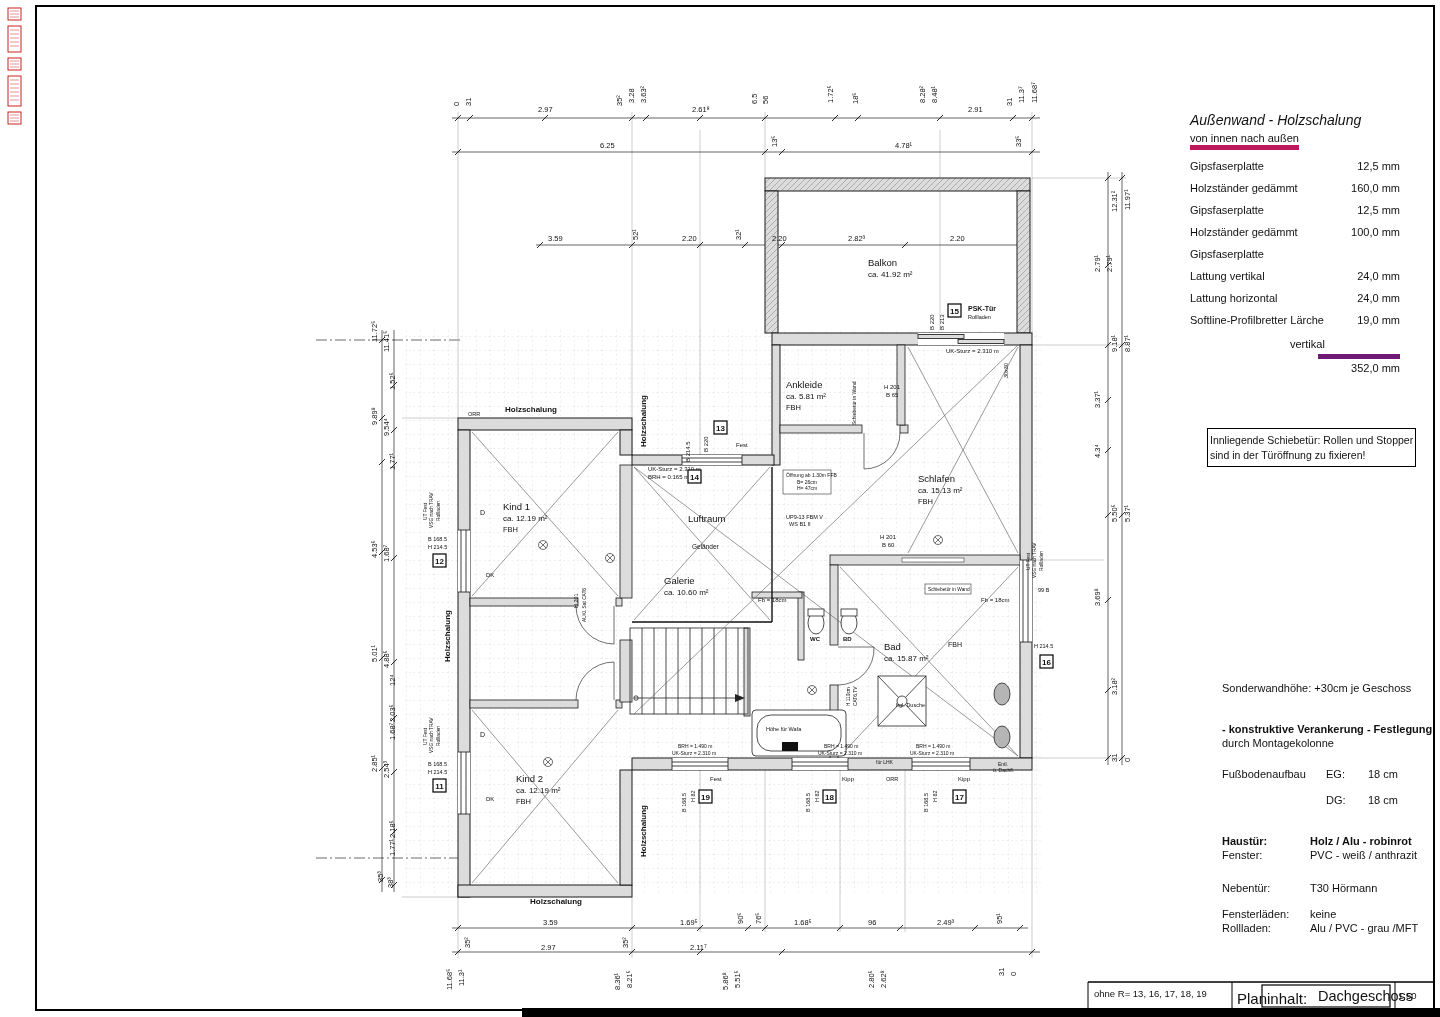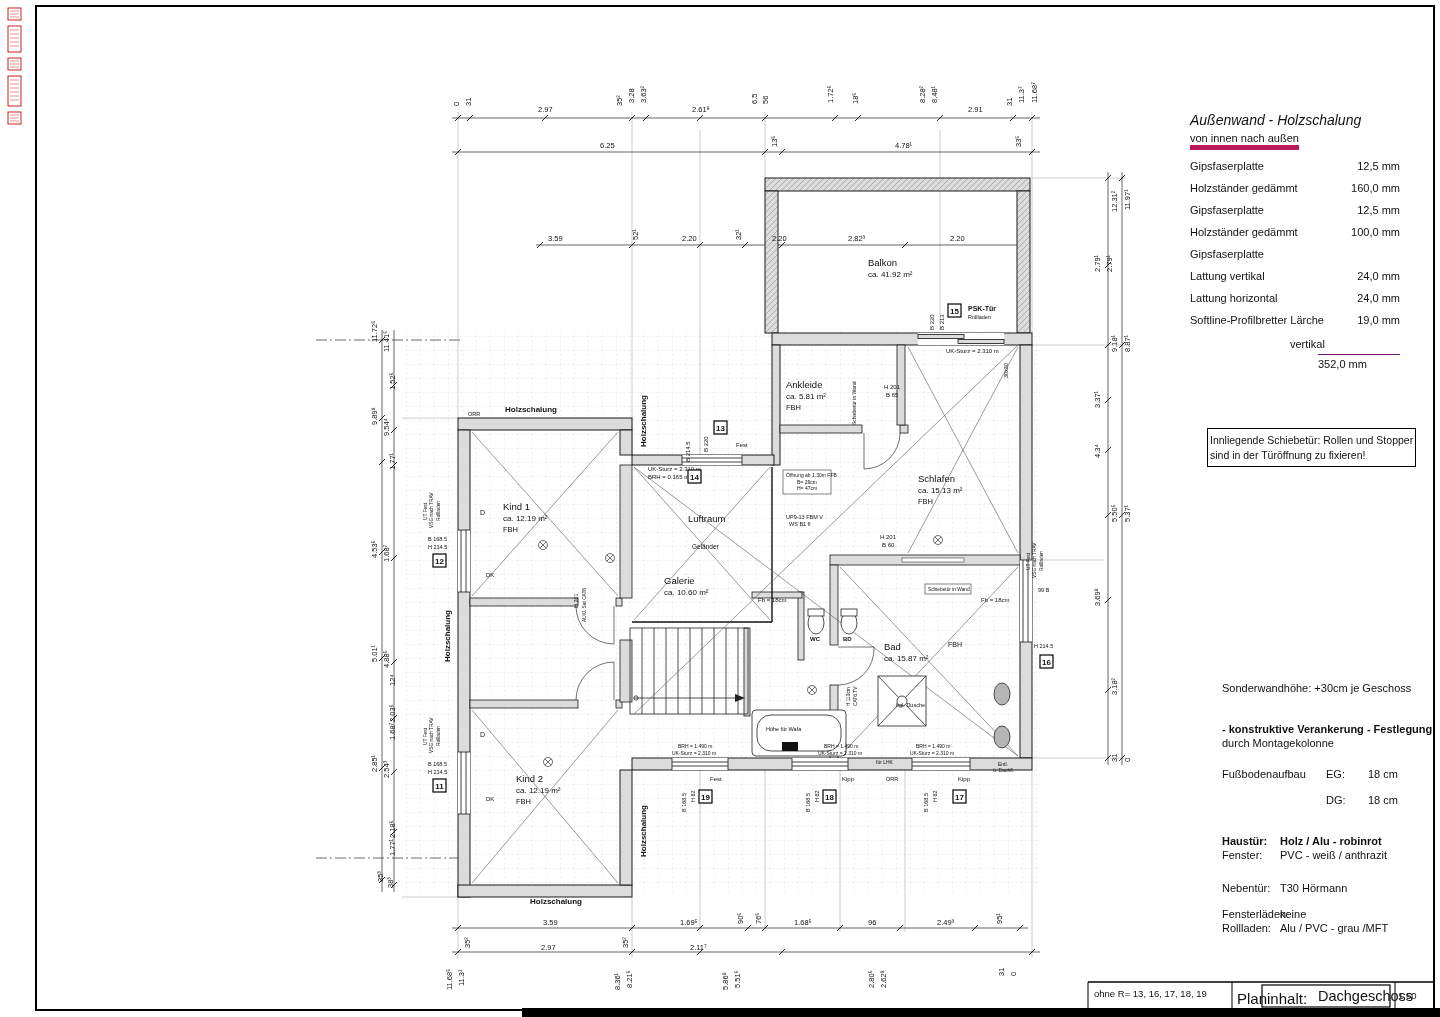--- a/index.html
+++ b/index.html
@@ -7,33 +7,33 @@
   #plan-svg{position:absolute;left:0;top:0;width:1440px;height:1017px;}
   #plan-svg text{font-family:"Liberation Sans",sans-serif;fill:#111;}
 
   .legend{position:absolute;left:1190px;top:112px;width:210px;}
   .legend-title{font-size:14px;font-style:italic;}
   .legend-subtitle{font-size:11px;margin-top:4px;display:inline-block;border-bottom:5px solid #be185d;padding-bottom:1px;}
   .legend-rows{margin-top:8px;}
   .lrow{display:flex;justify-content:space-between;font-size:11px;margin-top:10px;}
   .lrow.indent{justify-content:flex-start;padding-left:100px;margin-top:12px;}
   .legend-total{display:flex;justify-content:flex-end;margin-top:4px;font-size:11px;}
-  .legend-total span{border-top:1px solid #701a75;padding-top:3px;width:82px;}
+  .legend-total span{border-top:5px solid #701a75;padding-top:3px;width:82px;text-align:right;}
 
   .notebox{position:absolute;left:1207px;top:428px;border:1px solid #000;padding:4px 2px;font-size:10.5px;line-height:1.4;white-space:nowrap;}
 
   .infoblock{position:absolute;left:1222px;top:682px;font-size:11px;line-height:1.25;}
   .iline{white-space:nowrap;}
   .mt{margin-top:27px;font-weight:bold;}
   .mt2{margin-top:18px;gap:12px;}
   .mt3{margin-top:20px;}
   .mt4{margin-top:12px;}
   .itable{display:grid;grid-template-columns:92px 30px auto;width:max-content;}
   .ipair{white-space:nowrap;}
-  .ik{display:inline-block;width:58px;}
+  .ik{display:inline-block;width:88px;}
 
   .tb-note{position:absolute;left:1094px;top:988px;font-size:9.5px;}
   .tb-label{position:absolute;left:1237px;top:990px;font-size:15px;}
   .tb-title{position:absolute;left:1270px;top:988px;font-size:14.5px;margin-left:48px;}
   .tb-scale{position:absolute;left:1398px;top:990px;font-size:9.5px;}
 </style>
 </head>
 <body>
 
 <svg id="plan-svg" xmlns="http://www.w3.org/2000/svg" viewBox="0 0 1440 1017">

